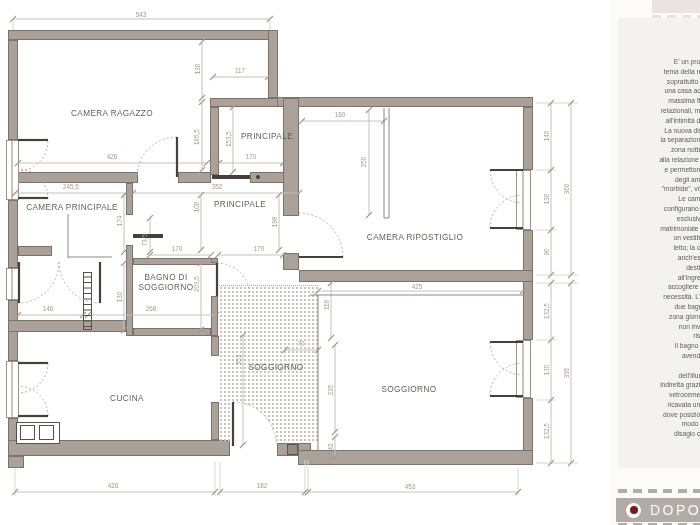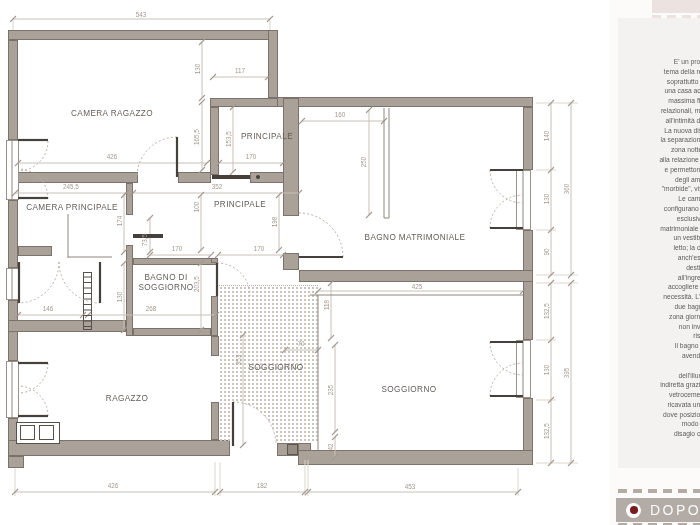--- a/index.html
+++ b/index.html
@@ -284,23 +284,23 @@
       <line x1="217" y1="263" x2="217" y2="296" stroke="#45403b" stroke-width="2.2"></line>
       <line x1="212" y1="177" x2="250" y2="177" stroke="#45403b" stroke-width="4"></line>
       <line x1="133" y1="236" x2="163" y2="236" stroke="#45403b" stroke-width="4"></line>
       <circle cx="258" cy="177" r="2" fill="#45403b"></circle>
     </svg>
 
   <div class="room-label" style="left:112px;top:113px">CAMERA RAGAZZO</div>
   <div class="room-label" style="left:267px;top:136px">PRINCIPALE</div>
   <div class="room-label" style="left:72px;top:207px">CAMERA PRINCIPALE</div>
   <div class="room-label" style="left:240px;top:204px">PRINCIPALE</div>
-  <div class="room-label" style="left:415px;top:237px">BAGNO MATRIMONIALE</div>
+  <div class="room-label" style="left:415px;top:237px">CAMERA RIPOSTIGLIO</div>
   <div class="room-label wrap" style="left:166px;top:283px">BAGNO DI SOGGIORNO</div>
-  <div class="room-label" style="left:127px;top:398px">RAGAZZO</div>
+  <div class="room-label" style="left:127px;top:398px">CUCINA</div>
   <div class="room-label" style="left:276px;top:367px">SOGGIORNO</div>
   <div class="room-label" style="left:409px;top:389px">SOGGIORNO</div>
 
   <div id="dim-layer">
       <span class="dim" style="left: 141px; top: 14px;">543</span>
       <span class="dim v" style="left: 197px; top: 69px;">130</span>
       <span class="dim v" style="left: 196px; top: 137px;">165,5</span>
       <span class="dim" style="left: 240px; top: 70px;">117</span>
       <span class="dim v" style="left: 228px; top: 139px;">153,5</span>
       <span class="dim" style="left: 112px; top: 156px;">426</span>

